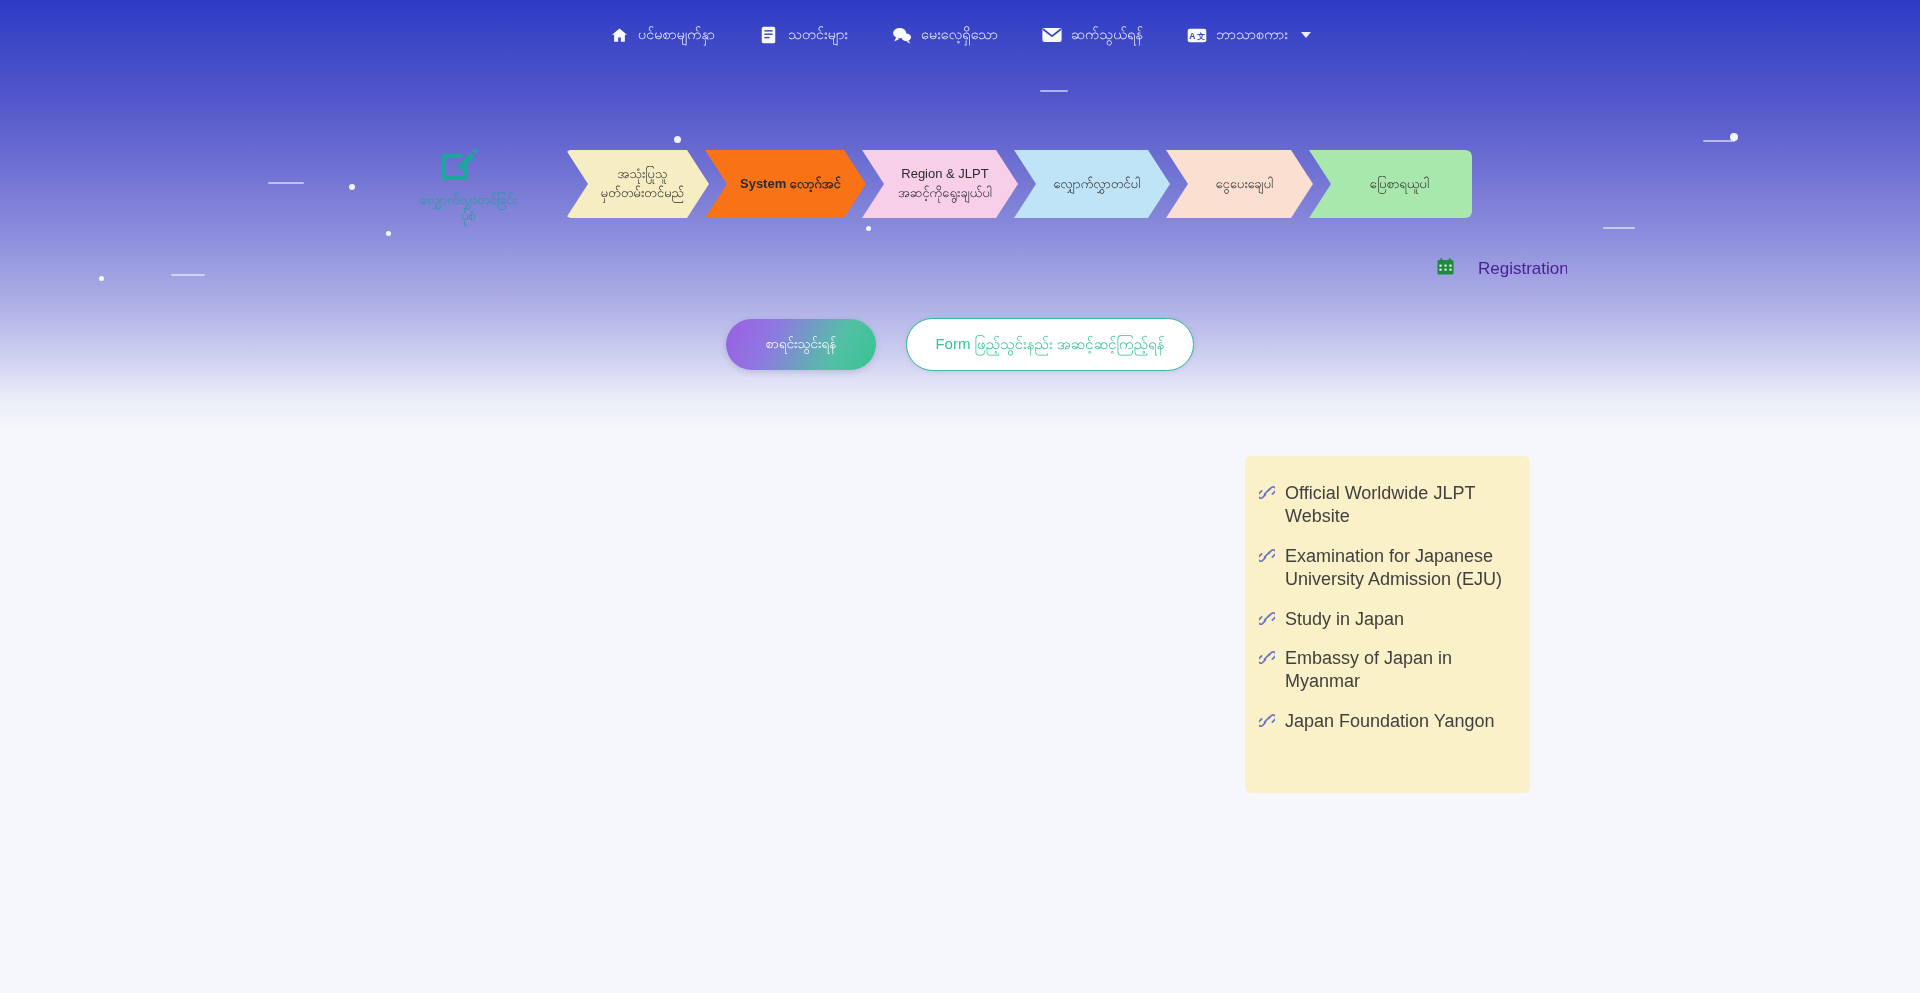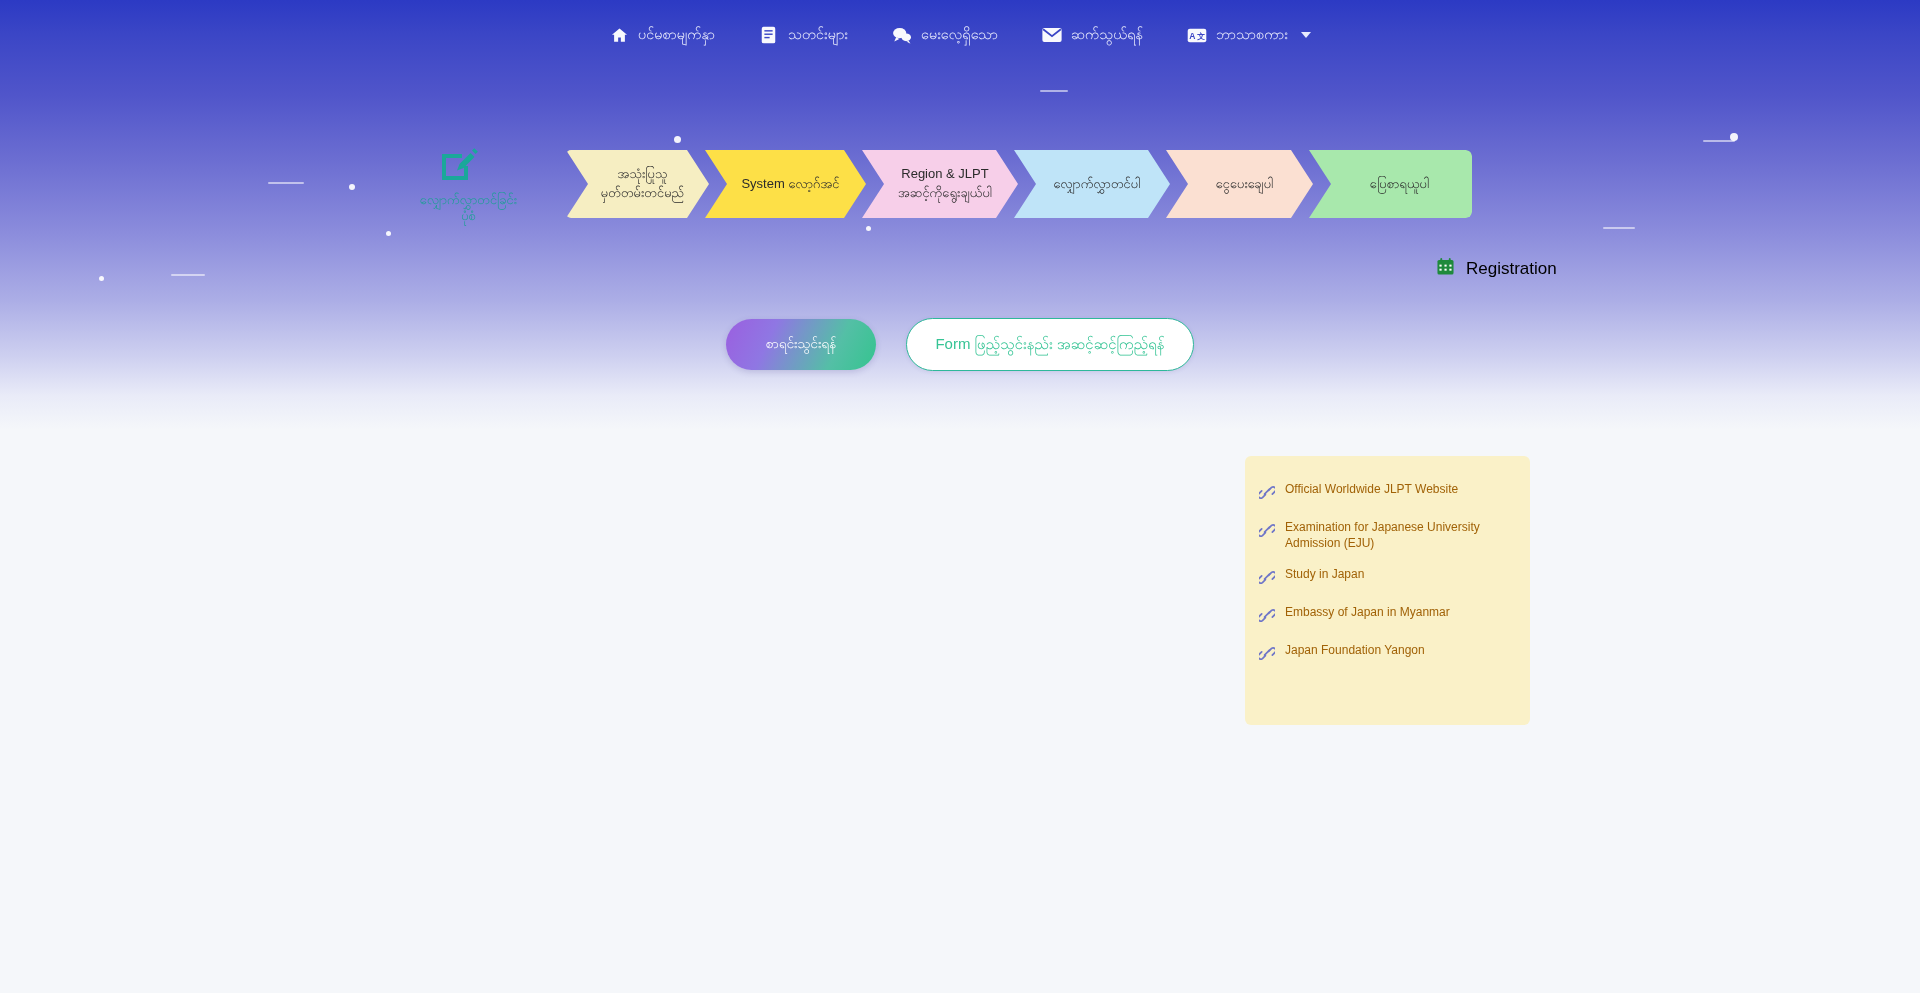--- a/index.html
+++ b/index.html
@@ -161,22 +161,22 @@
   }
   .step-text { display: block; }
 
   
   #reg-note {
     position: absolute;
     top: 258px;
     left: 1437px;
     display: flex;
     align-items: center;
-    gap: 12px;
-    color: #000000;
+    gap: 24px;
+    color: #4c1d95;
     font-size: 17px;
     z-index: 10;
     white-space: nowrap;
     overflow: hidden;
     width: 130px;
   }
 
   
   #cta {
     position: absolute;
@@ -256,22 +256,22 @@
     gap: 10px;
     margin-bottom: 16px;
     cursor: pointer;
   }
   .link-row:last-child { margin-bottom: 0; }
   .link-icon {
     flex: 0 0 16px;
     margin-top: 3px;
   }
   .link-text {
-    color: #a16207;
-    font-size: 12px;
+    color: #404040;
+    font-size: 18px;
     line-height: 1.3;
   }
 </style>
 </head>
 <body>
 
 <div id="hero">
   <span class="star-dot" style="left:99px;top:276px;width:5px;height:5px;"></span>
   <span class="star-trail" style="left:171px;top:274px;width:34px;"></span>
   <span class="star-dot" style="left:349px;top:184px;width:6px;height:6px;"></span>
@@ -360,21 +360,21 @@
 
   <div id="steps">
 
     <div class="step" style="background:#f6eec2;width:143px;">
       <span class="step-text">
         <span>အသုံးပြုသူ</span><br>
         <span>မှတ်တမ်းတင်မည်</span>
       </span>
     </div>
 
-    <div class="step" style="background:#fde047;width:161px;">
+    <div class="step" style="background:#f97316;width:161px;font-weight:bold;">
       <span class="step-text">System လော့ဂ်အင်</span>
     </div>
 
     <div class="step" style="background:#f7cfe9;width:156px;">
       <span class="step-text">
         <span>Region &amp; JLPT</span><br>
         <span>အဆင့်ကိုရွေးချယ်ပါ</span>
       </span>
     </div>
 

